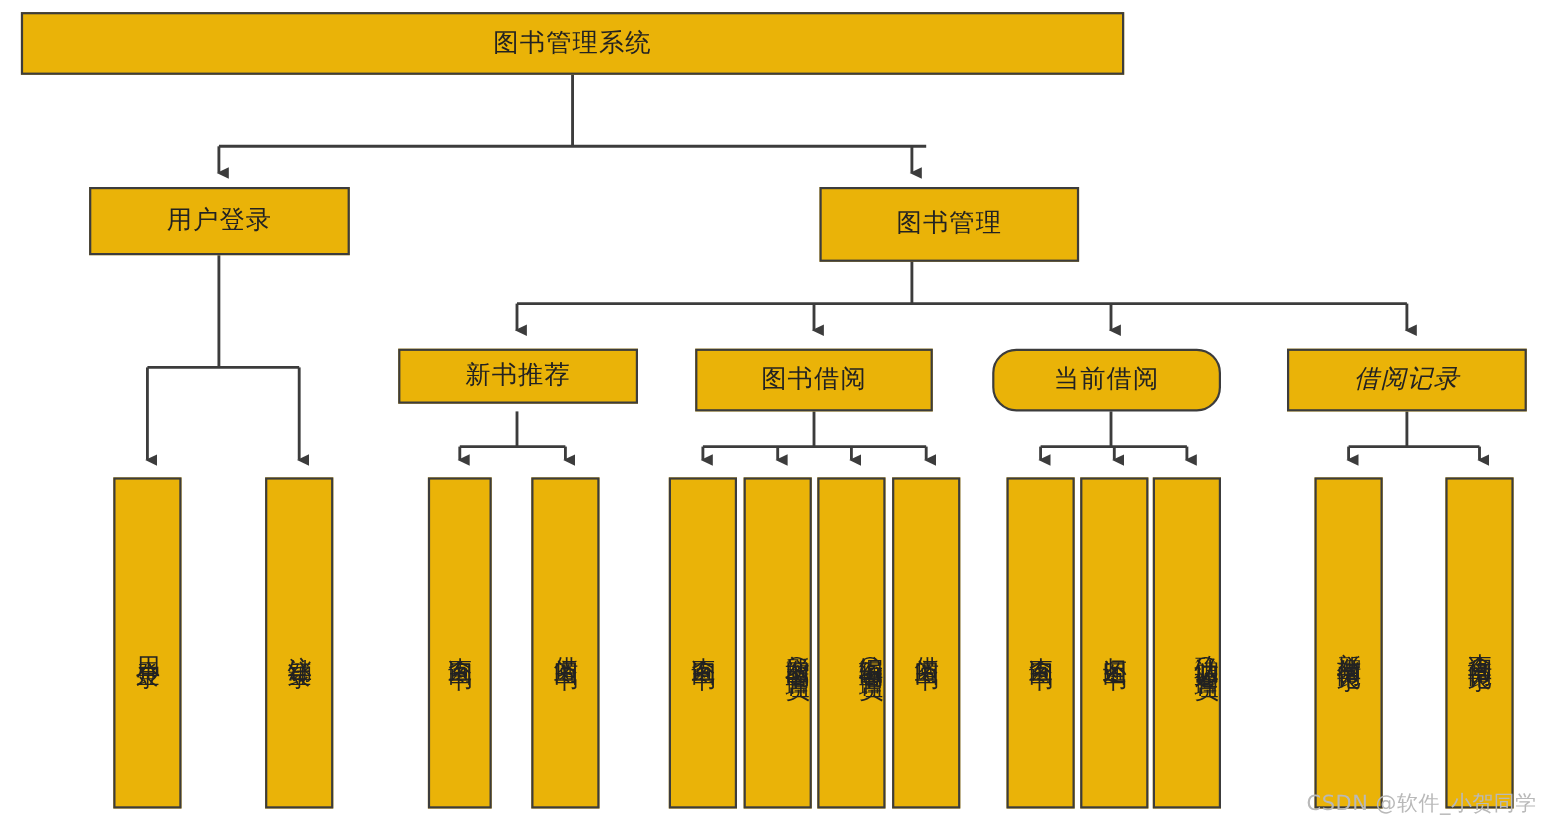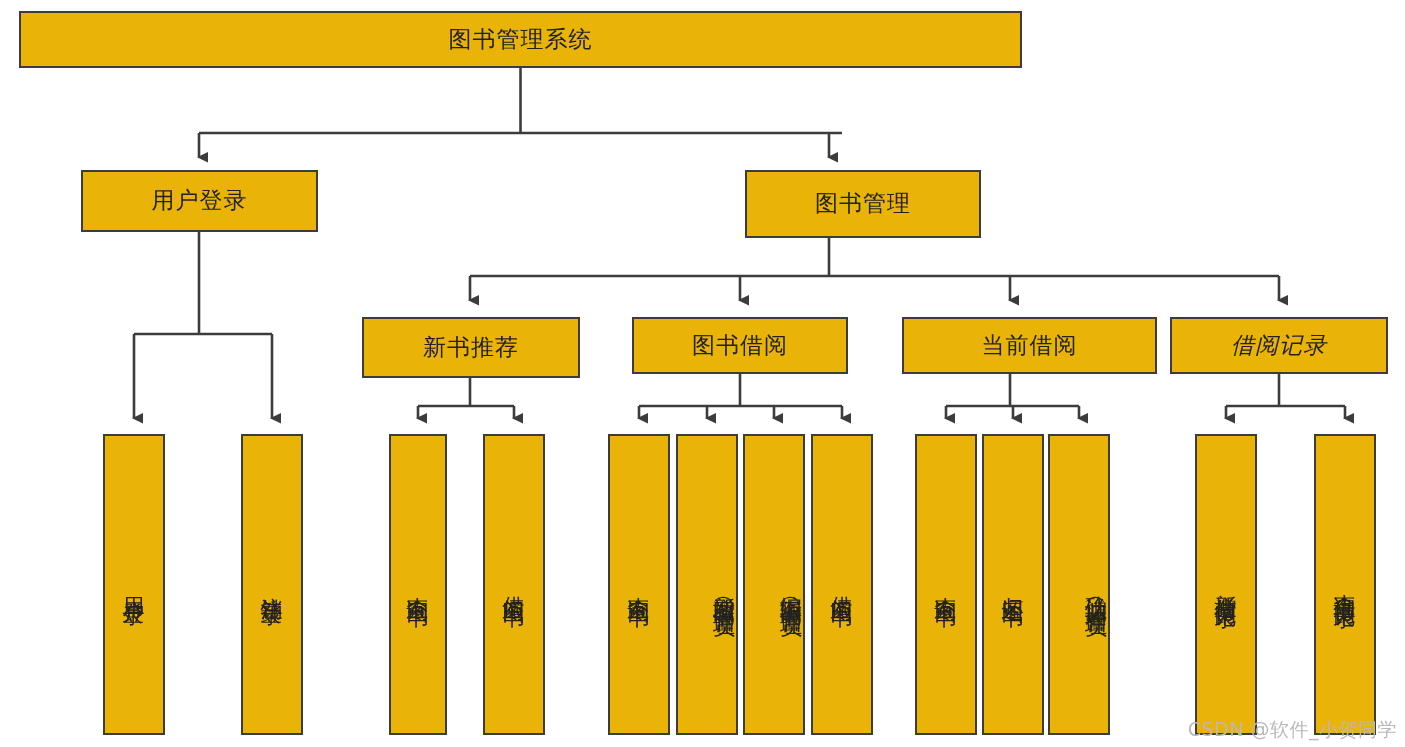--- a/index.html
+++ b/index.html
@@ -124,27 +124,27 @@
     <span>图书管理系统</span>
   </div>
 
   <div class="node node-h" style="left:81px; top:170px; width:237px; height:62px;">
     <span>用户登录</span>
   </div>
   <div class="node node-h" style="left:711px; top:170px; width:236px; height:68px;margin-left:34px;">
     <span>图书管理</span>
   </div>
 
-  <div class="node node-h" style="left:362px; top:317px; width:218px; height:61px;">
+  <div class="node node-h" style="left:362px; top:317px; width:218px; height:50px;">
     <span>新书推荐</span>
   </div>
   <div class="node node-h" style="left:632px; top:317px; width:216px; height:57px;">
     <span>图书借阅</span>
   </div>
-  <div class="node node-h" style="left:902px; top:317px; width:255px; height:57px;">
+  <div class="node node-h" style="left:902px; top:317px; width:208px; height:57px;border-radius:22px;">
     <span>当前借阅</span>
   </div>
   <div class="node node-h" style="left:1170px; top:317px; width:218px; height:57px;font-style:italic;">
     <span>借阅记录</span>
   </div>
 
   <div class="node node-v mid" style="left:103px; top:434px; width:62px; height:301px;">
     <span>用户登录</span>
   </div>
   <div class="node node-v mid" style="left:241px; top:434px; width:62px; height:301px;">

